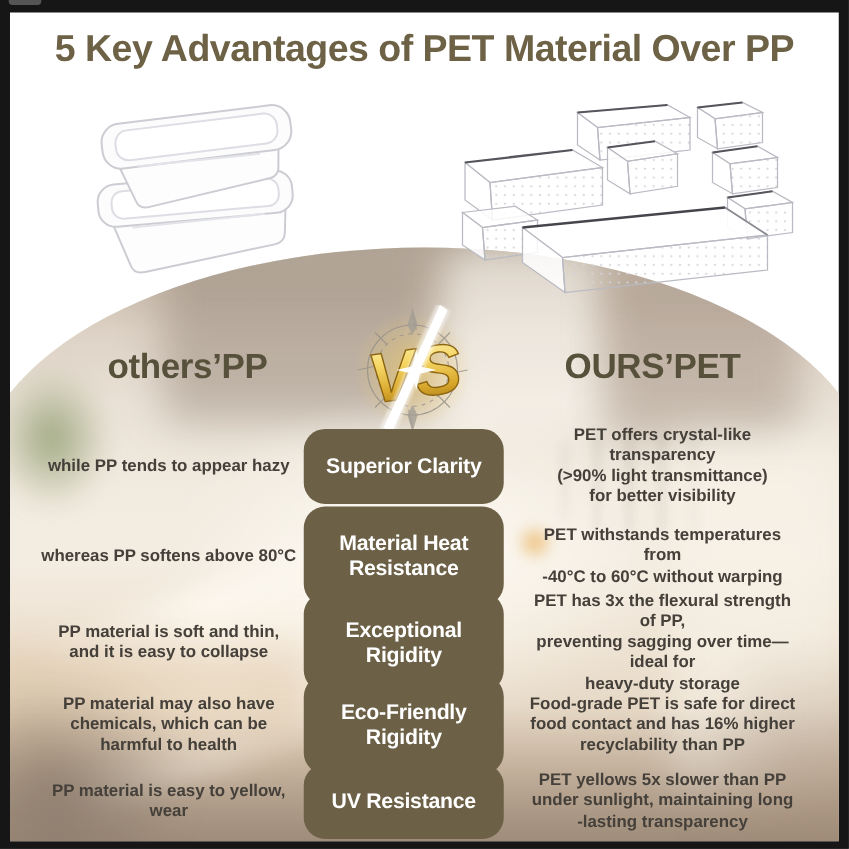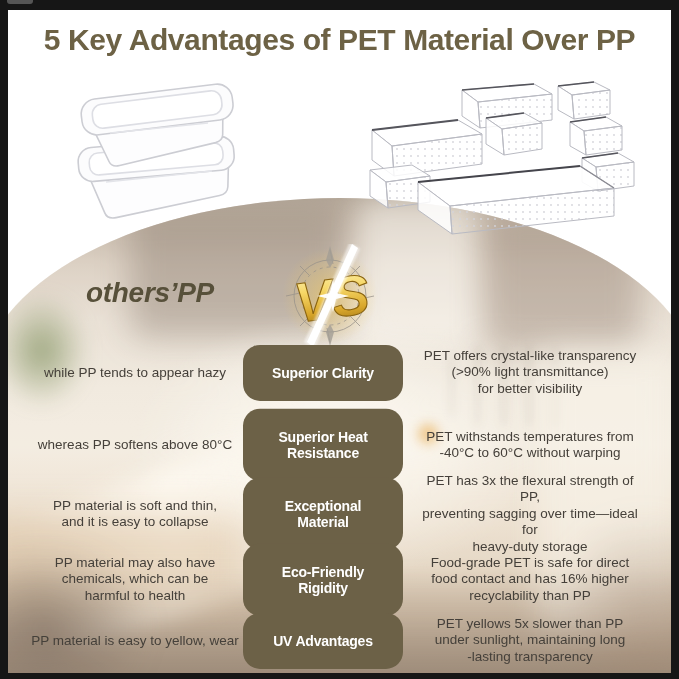--- a/index.html
+++ b/index.html
@@ -44,38 +44,38 @@
   .k-wash{left:0;top:0;right:0;bottom:0;border-radius:0;background:rgba(255,255,255,.14);}
 
   
   .product{position:absolute;z-index:5;}
   .product-left{left:42px;top:60px;width:212px;height:152px;}
   .product-right{left:358px;top:66px;width:276px;height:162px;}
 
   
   .col-header{position:absolute;z-index:6;top:283px;transform:translateY(-50%);
               font-size:28px;font-weight:800;color:#57503a;text-align:center;letter-spacing:-0.3px;}
-  .col-header.left{left:42px;width:200px;font-style:italic;}
+  .col-header.left{left:42px;width:200px;}
   .col-header.right{left:414px;width:200px;}
   .vs-emblem{position:absolute;z-index:6;left:272px;top:234px;width:100px;height:104px;}
 
   
   .row{position:absolute;left:0;right:0;z-index:6;}
   .rows .row:nth-child(1){top:363px;}
   .rows .row:nth-child(2){top:435px;}
   .rows .row:nth-child(3){top:504px;}
   .rows .row:nth-child(4){top:570px;}
   .rows .row:nth-child(5){top:631px;}
   .pp-text,.pet-text{position:absolute;transform:translateY(-50%);text-align:center;
-        font-size:13.5px;line-height:1.22;color:#45403a;white-space:pre-line;font-weight:400;}
+        font-size:13.5px;line-height:1.22;color:#45403a;white-space:pre-line;font-weight:700;}
   .pp-text{left:20px;width:214px;}
   .pet-text{left:412px;width:220px;}
   .badge{position:absolute;left:235px;width:160px;transform:translateY(-50%);
         background:#6c6147;border-radius:17px;padding:20px 6px;
-        color:#ffffff;font-weight:800;font-size:14px;line-height:1.16;text-align:center;
+        color:#ffffff;font-weight:800;font-size:17px;line-height:1.16;text-align:center;
         white-space:pre-line;letter-spacing:-0.2px;}
 </style>
 </head>
 <body>
 
 <div class="page">
   <div class="notch"></div>
   <div class="canvas">
 
     <div class="dome">
@@ -206,58 +206,59 @@
           <circle cx="50" cy="52" r="29" stroke-dasharray="3 4"></circle>
           <path d="M50,6 L53,20 M50,98 L47,84 M6,52 L20,49 M94,52 L80,55 M20,22 L29,31 M80,22 L71,31 M20,82 L29,73 M80,82 L71,73"></path>
         </g>
         <path d="M50,2 L54,16 L50,24 L46,16 Z M50,102 L46,88 L50,80 L54,88 Z" fill="#a39e95" opacity="0.8"></path>
         <text x="14" y="74" font-family="'Liberation Sans',sans-serif" font-size="56" font-weight="bold" font-style="italic" transform="rotate(-8 50 52)" fill="url(#gold)" stroke="#8a6410" stroke-width="1.1">VS</text>
         <path d="M70,-2 L80,5 L34,106 L24,98 Z" fill="#ffffff" opacity="0.55" filter="url(#soft)"></path>
         <path d="M72,0 L78,4 L33,103 L27,98 Z" fill="#ffffff"></path>
         <path d="M53,36 L56,49 L69,52 L56,55 L53,68 L50,55 L37,52 L50,49 Z" fill="#ffffff" opacity="0.95"></path>
       </svg>
     </div>
+    <div class="col-header right">OURS’PET</div>
 
     <div class="rows">
       <div class="row">
         <div class="pp-text">while PP tends to appear hazy</div>
         <div class="badge">Superior Clarity</div>
         <div class="pet-text">PET offers crystal-like transparency
 (&gt;90% light transmittance)
 for better visibility</div>
       </div>
       <div class="row">
         <div class="pp-text">whereas PP softens above 80°C</div>
-        <div class="badge">Superior Heat
+        <div class="badge">Material Heat
 Resistance</div>
         <div class="pet-text">PET withstands temperatures from
 -40°C to 60°C without warping</div>
       </div>
       <div class="row">
         <div class="pp-text">PP material is soft and thin,
 and it is easy to collapse</div>
         <div class="badge">Exceptional
-Material</div>
+Rigidity</div>
         <div class="pet-text">PET has 3x the flexural strength of PP,
 preventing sagging over time—ideal for
 heavy-duty storage</div>
       </div>
       <div class="row">
         <div class="pp-text">PP material may also have
 chemicals, which can be
 harmful to health</div>
         <div class="badge">Eco-Friendly
 Rigidity</div>
         <div class="pet-text">Food-grade PET is safe for direct
 food contact and has 16% higher
 recyclability than PP</div>
       </div>
       <div class="row">
         <div class="pp-text">PP material is easy to yellow, wear</div>
-        <div class="badge">UV Advantages</div>
+        <div class="badge">UV Resistance</div>
         <div class="pet-text">PET yellows 5x slower than PP
 under sunlight, maintaining long
 -lasting transparency</div>
       </div>
     </div>
 
   </div>
 </div>
 
 </body></html>

